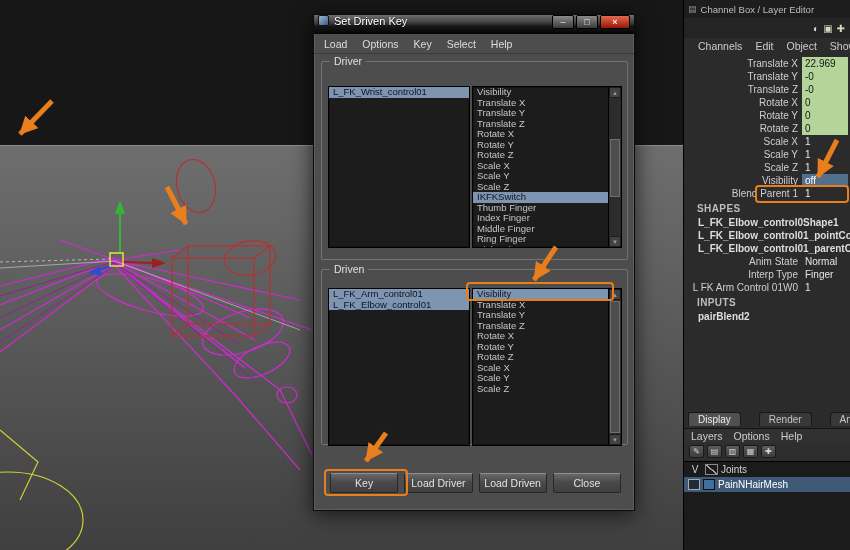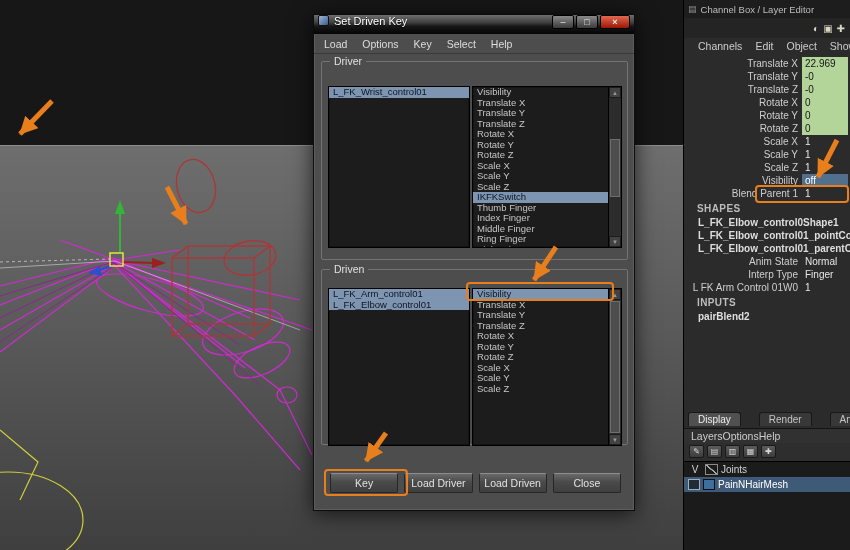--- a/index.html
+++ b/index.html
@@ -64,21 +64,21 @@
   .cb-row .val{width:46px;font-size:10px;color:#e6e6e6;padding-left:3px;white-space:nowrap;}
   .cb-row.keyed .val{background:#b4d59a;color:#141414;}
   .cb-row.sel .val{background:#50708e;color:#fff;}
   .cb-section{height:14px;line-height:14px;margin-top:2px;padding-left:13px;font-size:10px;font-weight:bold;color:#bdbdbd;letter-spacing:.4px;}
   .cb-shape{height:13px;line-height:13px;padding-left:14px;font-size:10px;font-weight:bold;color:#dedede;white-space:nowrap;overflow:hidden;}
   .cb-spacer{flex:1;}
   .cb-tabs{height:16px;display:flex;align-items:flex-start;gap:18px;padding-left:4px;}
   .tab{padding:1px 9px 1px;background:#383838;border:1px solid #181818;border-bottom:none;border-radius:3px 3px 0 0;
        font-size:10px;color:#c4c4c4;}
   .tab.active{background:#505050;color:#eee;}
-  .cb-lmenus{height:15px;display:flex;align-items:center;padding:0 7px;background:#313131;border-top:1px solid #141414;}
+  .cb-lmenus{height:15px;display:flex;align-items:center;gap:11px;padding:0 7px;background:#313131;border-top:1px solid #141414;}
   .cb-licons{height:18px;display:flex;align-items:center;gap:3px;padding:0 5px;background:#2e2e2e;}
   .licon{width:15px;height:13px;background:linear-gradient(#5c5c5c,#3c3c3c);border:1px solid #191919;border-radius:2px;
          color:#d8d8d8;font-size:8px;line-height:12px;text-align:center;}
   .cb-layers{flex:1;background:#1b1b1b;border-top:1px solid #000;}
   .layer-row{height:15px;display:flex;align-items:center;gap:3px;padding:0 4px;font-size:10px;color:#d2d2d2;}
   .layer-row.selected{background:#3e5a77;color:#fff;}
   .vcol{width:14px;text-align:center;}
   .slash-box{width:13px;height:11px;border:1px solid #8a8a8a;
              background:linear-gradient(to top right,transparent 44%,#aaa 46%,#aaa 54%,transparent 56%);}
   .chk-box{width:12px;height:11px;border:1px solid #9ab0c2;background:#222b33;}

